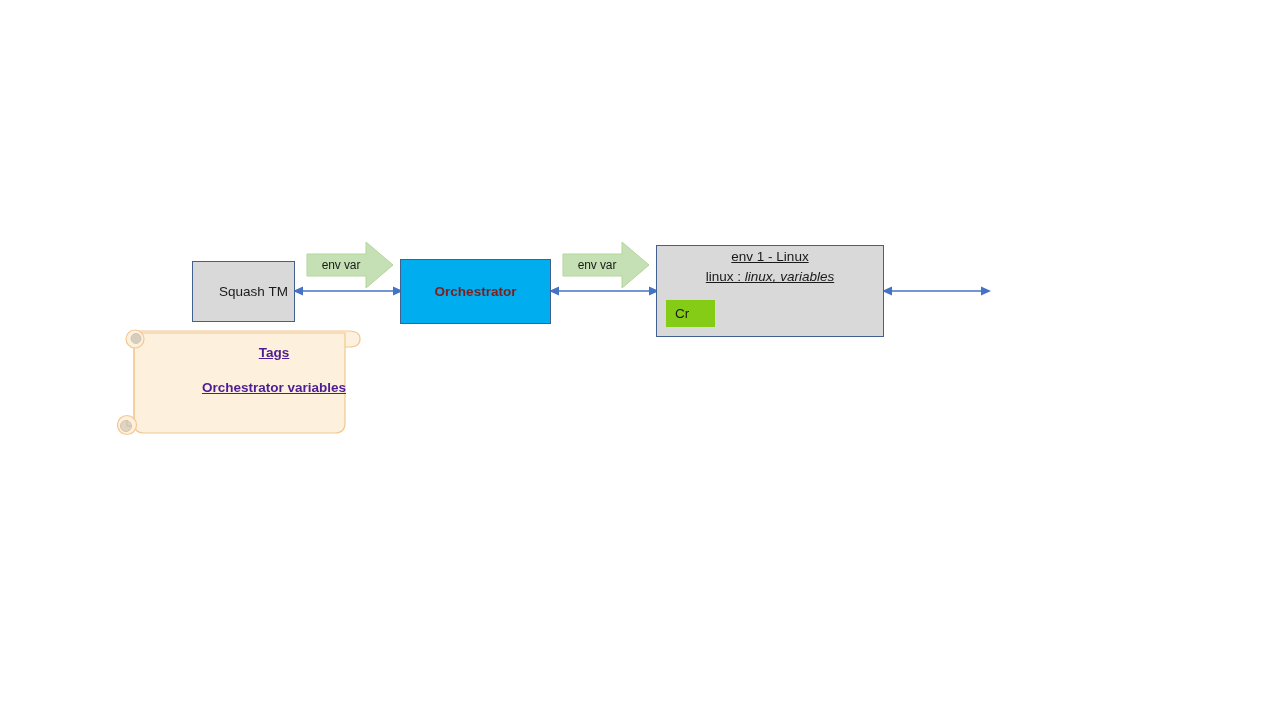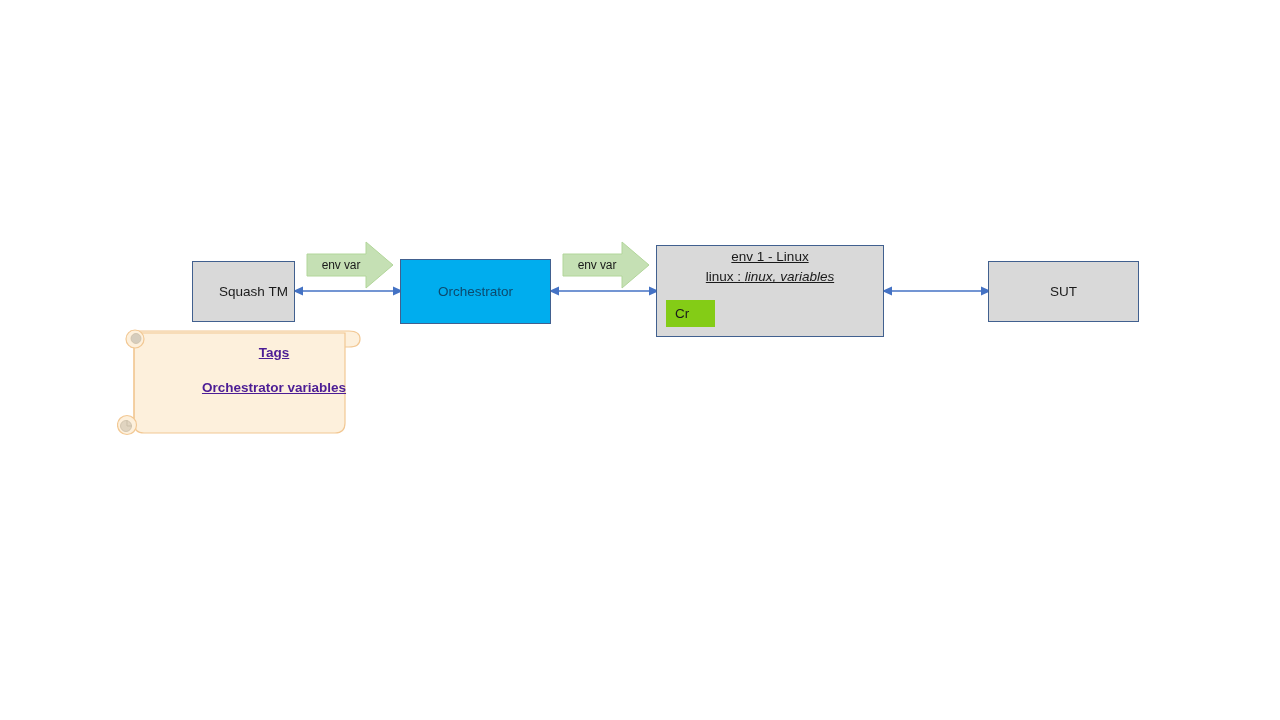--- a/index.html
+++ b/index.html
@@ -37,21 +37,22 @@
     line-height: 1.45;
   }
 
   .node.grey {
     background: #d9d9d9;
     color: #1a1a1a;
   }
 
   .node.cyan {
     background: #00ADEE;
-    color: #0c4a6e;
+    color: #7f1d1d;
+    font-weight: bold;
   }
 
   
   #node-squash {
     left: 155px; top: 261px;
     width: 103px; height: 61px; padding-left: 20px;
   }
 
   #node-orchestrator {
     left: 363px; top: 259px;
@@ -210,23 +211,20 @@
   <div class="node grey" id="node-env">
     <div class="env-text-wrap">
       <div>env 1 - Linux</div>
       <div><span>linux : </span><span class="env-tags-italic">linux, variables</span></div>
     </div>
     <div id="env-cr-chip">
       <span>Cr</span>
     </div>
   </div>
 
-  <div class="node grey" id="node-sut">
-    <span>SUT</span>
-  </div>
 
   <div id="note-tags">
     <svg width="245" height="112" viewBox="0 0 245 112">
 
       <path d="M14,4 L232,4 Q243,4 243,12 Q243,20 232,20 L14,20 Z" fill="#fdf0dc" stroke="#f2c894" stroke-width="1.2"></path>
 
       <path d="M17,6 L228,6 L228,96 Q228,106 218,106 L27,106 Q17,106 17,96 Z" fill="#fdf0dc" stroke="#f2c894" stroke-width="1.2"></path>
 
       <path d="M17,12 L17,100" fill="none" stroke="#f2c894" stroke-width="1.2"></path>
 

